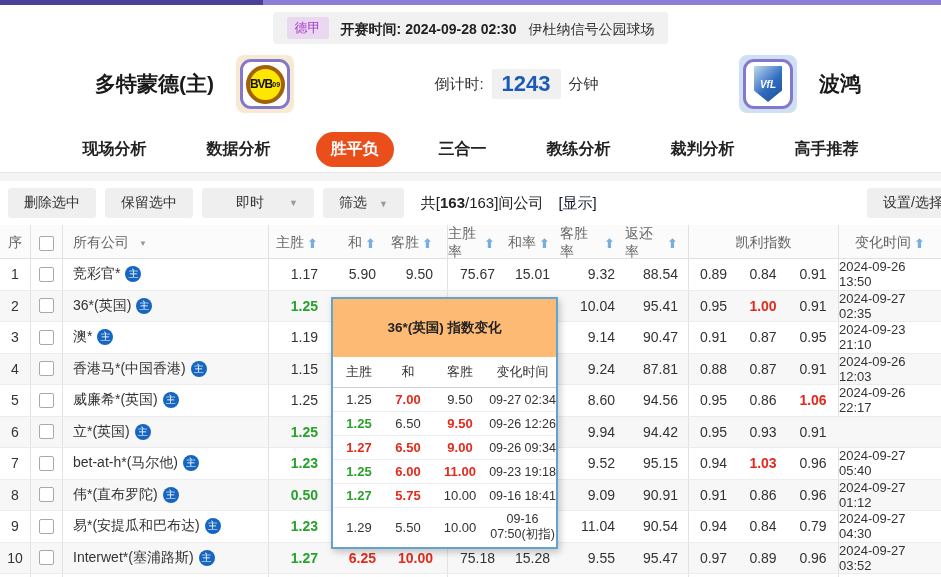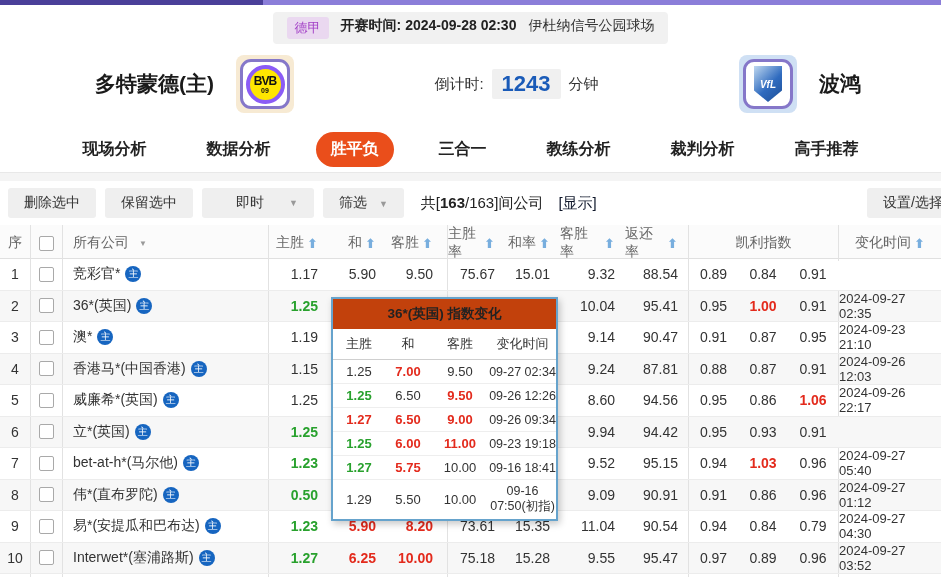--- a/index.html
+++ b/index.html
@@ -7,36 +7,36 @@
     font-family:"Liberation Sans","DejaVu Sans",sans-serif; color:#333; position:relative; }
 
   
   .topbar { display:flex; height:5px; width:100%; }
   .topbar-left { width:263px; background:#4a3f99; }
   .topbar-right { flex:1; background:#8b7ed9; }
 
   
   .info-row { display:flex; justify-content:center; margin-top:7px; }
   .info-pill { background:#f1f1f1; border-radius:4px; padding:5px 14px; display:flex;
-    align-items:flex-start; gap:12px; font-size:14px; color:#222; }
+    align-items:flex-end; gap:12px; font-size:14px; color:#222; }
   .league-badge { background:#ead8f0; color:#a23fc6; padding:2px 8px; border-radius:3px; font-size:13px; }
   .kick-label, .kick-time { font-weight:bold; }
   .venue { color:#333; }
 
   
   .team-row { display:flex; align-items:center; justify-content:space-between; padding:11px 80px 13px 95px; }
   .team { display:flex; align-items:center; gap:22px; }
   .team-name { font-size:21px; font-weight:bold; color:#1a1a1a; }
   .logo-box { width:58px; height:58px; border-radius:8px; display:flex; align-items:center; justify-content:center; }
   .bvb-bg { background:#f7ead3; }
   .vfl-bg { background:#cfe0f4; }
   .logo-frame { width:50px; height:50px; border:3px solid #8577c9; border-radius:11px; background:#fff;
     display:flex; align-items:center; justify-content:center; overflow:hidden; }
-  .bvb-circle { width:39px; height:39px; border-radius:50%; background:#ffe600; border:4px solid #8b5cf6;
-    display:flex; flex-direction:column; align-items:center; justify-content:center; line-height:1; }
+  .bvb-circle { width:39px; height:39px; border-radius:50%; background:#ffe600; border:4px solid #a16207;
+    display:flex; flex-direction:row; align-items:center; justify-content:center; line-height:1; }
   .bvb-txt { font-size:12px; font-weight:bold; color:#111; letter-spacing:-1px; }
   .bvb-sub { font-size:7px; font-weight:bold; color:#111; }
   .vfl-shield { width:28px; height:36px; background:linear-gradient(135deg,#bfd8f0 0%,#2f6bbf 55%,#1d4e96 100%);
     clip-path:polygon(0 0,100% 0,100% 68%,50% 100%,0 68%); display:flex; align-items:center; justify-content:center; }
   .vfl-txt { color:#fff; font-style:italic; font-weight:bold; font-size:10px; }
   .countdown { display:flex; align-items:center; gap:8px; font-size:15px; color:#333; }
   .cd-value { font-size:22px; font-weight:bold; color:#1a5bb8; background:#f0f0f0; padding:2px 10px; border-radius:2px; }
 
   
   .tabs { display:flex; justify-content:center; align-items:center; gap:30px; height:47px;
@@ -73,21 +73,21 @@
     display:inline-flex; align-items:center; justify-content:center; flex:none; }
   .sort { color:#78aede; font-weight:bold; margin-left:3px; font-size:13px; }
   .fcaret { color:#999; font-size:8px; margin-left:5px; }
   .g { color:#28a12d; font-weight:bold; }
   .r { color:#e32a1c; font-weight:bold; }
   .time-cell { justify-content:center; font-size:13px; }
 
   
   .popup { position:absolute; left:331px; top:297px; width:227px; background:#fff; border:2px solid #66a3cc;
     box-shadow:2px 3px 7px rgba(0,0,0,.22); z-index:10; font-size:13px; }
-  .popup-title { background:#c2410c; text-align:center; font-weight:bold; padding:6px 0; color:#222; font-size:13.5px; }
+  .popup-title { background:#fdba74; text-align:center; font-weight:bold; padding:20px 0; color:#222; font-size:13.5px; }
   .prow { display:grid; grid-template-columns:52px 46px 58px 67px; align-items:center; padding:4px 0; }
   .prow.phead { border-bottom:1px solid #cfcfcf; padding:6px 0; color:#333; }
   .prow + .prow { border-top:1px solid #eee; }
   .pc { text-align:center; }
   .pt { text-align:center; font-size:12.5px; color:#333; }
 </style>
 </head>
 <body>
 
 <div class="topbar">
@@ -223,20 +223,21 @@
     <div class="td num bl o0">1.17</div>
     <div class="td num o1">5.90</div>
     <div class="td num o2">9.50</div>
     <div class="td rt bl r0">75.67</div>
     <div class="td rt r1">15.01</div>
     <div class="td rt r2">9.32</div>
     <div class="td rt r3">88.54</div>
     <div class="td c bl k0">0.89</div>
     <div class="td c k1">0.84</div>
     <div class="td c k2">0.91</div>
+    <div class="td bl time-cell tm">2024-09-26 13:50</div>
   </div>
       <div class="tr even">
     <div class="td c">2</div>
     <div class="td c bl">
           <span class="cb"></span>
         </div>
     <div class="td company bl">
       <span class="cname">36*(英国)</span>
       <span class="badge">主</span>
     </div>

